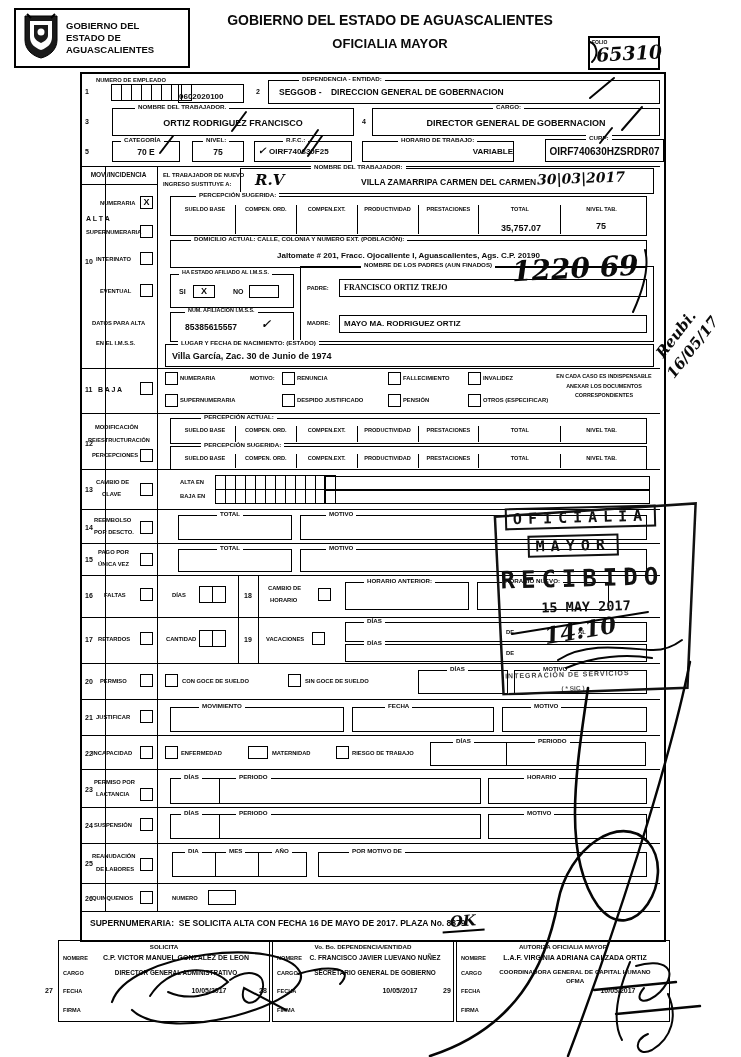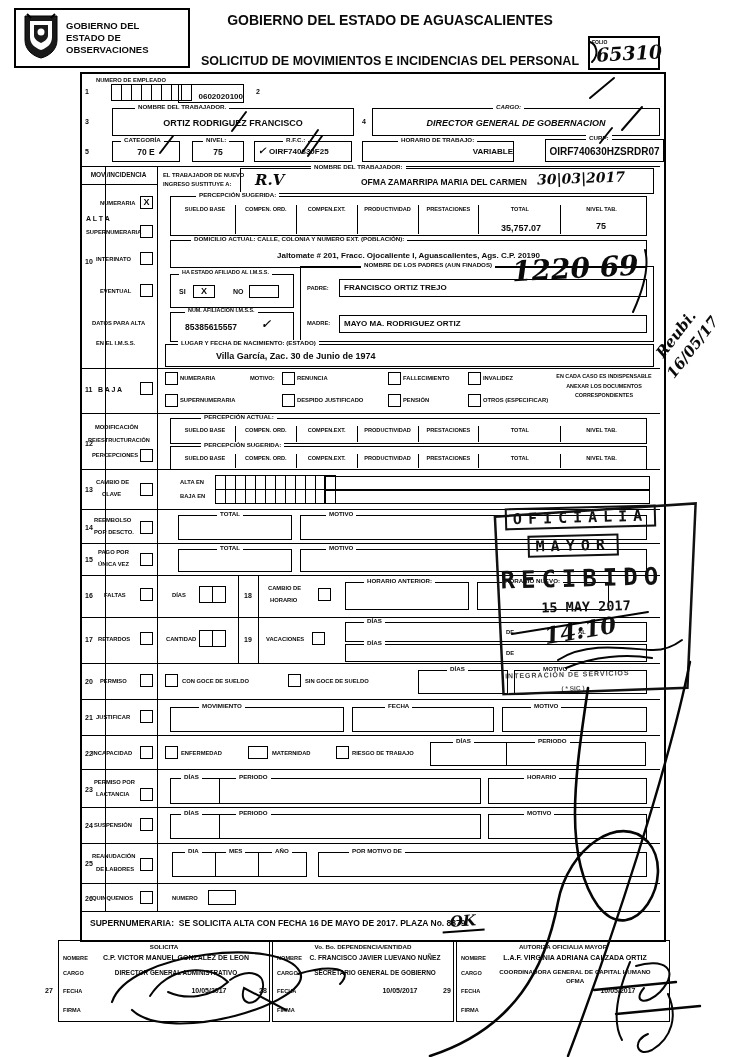--- a/index.html
+++ b/index.html
@@ -44,26 +44,26 @@
         <path d="M3,3 h32 v24 c0,10 -8,16 -16,18 c-8,-2 -16,-8 -16,-18 z" fill="#1a1a1a" stroke="#000"></path>
         <path d="M8,8 h22 v16 c0,7 -5,11 -11,13 c-6,-2 -11,-6 -11,-13 z" fill="#fff"></path>
         <path d="M12,12 h14 v10 c0,4 -3,6 -7,8 c-4,-2 -7,-4 -7,-8 z" fill="#1a1a1a"></path>
         <circle cx="19" cy="19" r="3.5" fill="#fff"></circle>
         <path d="M5,1 l4,4 m24,-4 l-4,4" stroke="#000" stroke-width="2"></path>
       </svg>
     </span>
     <span style="margin-left:6px;font-size:9.5px;font-weight:bold;line-height:1.25;">
       <span style="display:block;">GOBIERNO DEL</span>
       <span style="display:block;">ESTADO DE</span>
-      <span style="display:block;">OBSERVACIONES</span>
+      <span style="display:block;">AGUASCALIENTES</span>
     </span>
   </div>
 
   <div class="abs b" style="left:200px;top:12px;width:380px;text-align:center;font-size:14px;">GOBIERNO DEL ESTADO DE AGUASCALIENTES</div>
-  <div class="abs b" style="left:150px;top:54px;width:480px;text-align:center;font-size:12.5px;">SOLICITUD DE MOVIMIENTOS E INCIDENCIAS DEL PERSONAL</div>
+  <div class="abs b" style="left:200px;top:36px;width:380px;text-align:center;font-size:13px;">OFICIALIA MAYOR</div>
 
   <div class="abs" style="left:588px;top:36px;width:68px;height:30px;border:2px solid #000;">
     <span style="position:absolute;left:2px;top:1px;font-size:5px;font-weight:bold;">FOLIO</span>
     <span class="hand" style="left:6px;top:4px;font-size:19px;transform:rotate(-3deg);">65310</span>
   </div>
 
   <div class="abs" style="left:80px;top:72px;width:582px;height:866px;border:2px solid #000;"></div>
   <div class="hline" style="top:166px;"></div>
   <div class="vline" style="left:157px;top:166px;height:746px;"></div>
   <div class="vline" style="left:105px;top:166px;height:746px;"></div>
@@ -90,33 +90,37 @@
   <div class="cells" style="left:112px;top:84px;">
     <div class="cell"></div>
       <div class="cell"></div>
       <div class="cell"></div>
       <div class="cell"></div>
     <div class="cell"></div>
       <div class="cell"></div>
       <div class="cell"></div>
       <div class="cell"></div>
   </div>
-  <div class="abs" style="left:178px;top:84px;width:64px;height:17px;border:1.6px solid #000;text-align:right;">
+  <div class="abs" style="left:178px;top:84px;width:64px;height:17px;border:1.6px solid #000;text-align:left;">
     <span class="val" style="font-size:8px;line-height:17px;">0602020100</span>
   </div>
 
   <span class="num" style="left:256px;top:88px;">2</span>
+  <div class="fs" style="left:268px;top:80px;width:390px;height:22px;">
+    <span class="leg" style="left:30px;">DEPENDENCIA - ENTIDAD:</span>
+    <span class="val" style="position:absolute;left:10px;top:6px;font-size:8.5px;white-space:pre;">SEGGOB -    DIRECCION GENERAL DE GOBERNACION</span>
+  </div>
 
   <span class="num" style="left:85px;top:118px;">3</span>
   <div class="fs" style="left:112px;top:108px;width:240px;height:26px;">
     <span class="leg" style="left:22px;">NOMBRE DEL TRABAJADOR.</span>
     <span class="val" style="position:absolute;left:0;right:0;top:9px;text-align:center;">ORTIZ RODRIGUEZ FRANCISCO</span>
   </div>
   <span class="num" style="left:362px;top:118px;">4</span>
-  <div class="fs" style="left:372px;top:108px;width:286px;height:26px;font-style:italic;">
+  <div class="fs" style="left:372px;top:108px;width:286px;height:26px;">
     <span class="leg" style="left:120px;">CARGO:</span>
     <span class="val" style="position:absolute;left:0;right:0;top:9px;text-align:center;">DIRECTOR GENERAL DE GOBERNACION</span>
   </div>
 
   <span class="num" style="left:85px;top:148px;">5</span>
   <div class="fs" style="left:112px;top:141px;width:66px;height:19px;">
     <span class="leg" style="left:8px;">CATEGORÍA</span>
     <span class="val" style="position:absolute;left:0;right:0;top:5px;text-align:center;font-size:8.5px;">70 E</span>
   </div>
   <div class="fs" style="left:192px;top:141px;width:50px;height:19px;">
@@ -149,21 +153,21 @@
   <span class="cb" style="left:140px;top:284px;"></span>
   <span class="lbl tiny" style="left:92px;top:320px;">DATOS PARA ALTA</span>
   <span class="lbl tiny" style="left:96px;top:340px;">EN EL I.M.S.S.</span>
 
   <span class="lbl tiny" style="left:163px;top:172px;">EL TRABAJADOR DE NUEVO</span>
   <span class="lbl tiny" style="left:163px;top:181px;">INGRESO SUSTITUYE A:</span>
 
   <div class="fs" style="left:240px;top:168px;width:412px;height:24px;">
     <span class="leg" style="left:70px;">NOMBRE DEL TRABAJADOR:</span>
     <span class="hand" style="left:14px;top:2px;font-size:15px;">R.V</span>
-    <span class="val" style="position:absolute;left:120px;top:8px;font-size:8.5px;">OFMA ZAMARRIPA MARIA DEL CARMEN</span>
+    <span class="val" style="position:absolute;left:120px;top:8px;font-size:8.5px;">VILLA ZAMARRIPA CARMEN DEL CARMEN</span>
     <span class="hand" style="left:296px;top:1px;font-size:14px;transform:rotate(-2deg);">30|03|2017</span>
   </div>
 
   <div class="fs" style="left:170px;top:196px;width:475px;height:38px;">
     <span class="leg" style="left:25px;">PERCEPCIÓN SUGERIDA:</span>
     <div class="pcols">
       <div class="pcol">SUELDO BASE</div>
       <div class="pcol">COMPEN. ORD.</div>
       <div class="pcol">COMPEN.EXT.</div>
       <div class="pcol">PRODUCTIVIDAD</div>
@@ -185,38 +189,38 @@
     <span class="lbl" style="left:8px;top:13px;">SI</span>
     <span class="cb" style="left:22px;top:10px;width:20px;">X</span>
     <span class="lbl" style="left:62px;top:13px;">NO</span>
     <span class="cb" style="left:78px;top:10px;width:28px;"></span>
   </div>
 
   <div class="fs" style="left:300px;top:266px;width:352px;height:74px;">
     <span class="leg" style="left:60px;">NOMBRE DE LOS PADRES (AUN FINADOS)</span>
     <span class="lbl tiny" style="left:6px;top:18px;">PADRE:</span>
     <div class="abs" style="left:38px;top:12px;width:306px;height:16px;border:1.4px solid #000;">
-      <span class="val" style="position:absolute;left:4px;top:3px;font-size:8px;">FRANCISCO ORTIZ TREJO</span>
+      <span class="val" style="position:absolute;left:4px;top:3px;font-size:8px;font-family:Liberation Serif, serif;">FRANCISCO ORTIZ TREJO</span>
     </div>
     <span class="lbl tiny" style="left:6px;top:53px;">MADRE:</span>
     <div class="abs" style="left:38px;top:48px;width:306px;height:16px;border:1.4px solid #000;">
       <span class="val" style="position:absolute;left:4px;top:3px;font-size:8px;">MAYO MA. RODRIGUEZ ORTIZ</span>
     </div>
   </div>
   <span class="hand" style="left:512px;top:252px;font-size:28px;transform:rotate(-3deg);">1220  69</span>
 
   <div class="fs" style="left:170px;top:312px;width:122px;height:28px;">
     <span class="leg" style="left:14px;font-size:5.4px;">NUM. AFILIACIÓN I.M.S.S.</span>
     <span class="val" style="position:absolute;left:14px;top:9px;font-size:8.5px;">85385615557</span>
     <span class="hand" style="left:90px;top:4px;font-size:12px;">✓</span>
   </div>
 
   <div class="fs" style="left:165px;top:344px;width:487px;height:21px;">
     <span class="leg" style="left:12px;">LUGAR Y FECHA DE NACIMIENTO: (ESTADO)</span>
-    <span class="val" style="position:absolute;left:6px;top:6px;font-size:9px;margin-left:44px;">Villa García, Zac. 30 de Junio de 1974</span>
+    <span class="val" style="position:absolute;left:6px;top:6px;font-size:9px;">Villa García, Zac. 30 de Junio de 1974</span>
   </div>
 
   <span class="num" style="left:85px;top:386px;">11</span>
   <span class="lbl" style="left:98px;top:386px;">B A J A</span>
   <span class="cb" style="left:140px;top:382px;"></span>
 
   <span class="cb" style="left:165px;top:372px;"></span>
   <span class="lbl tiny" style="left:180px;top:375px;">NUMERARIA</span>
   <span class="cb" style="left:165px;top:394px;"></span>
   <span class="lbl tiny" style="left:180px;top:397px;">SUPERNUMERARIA</span>

